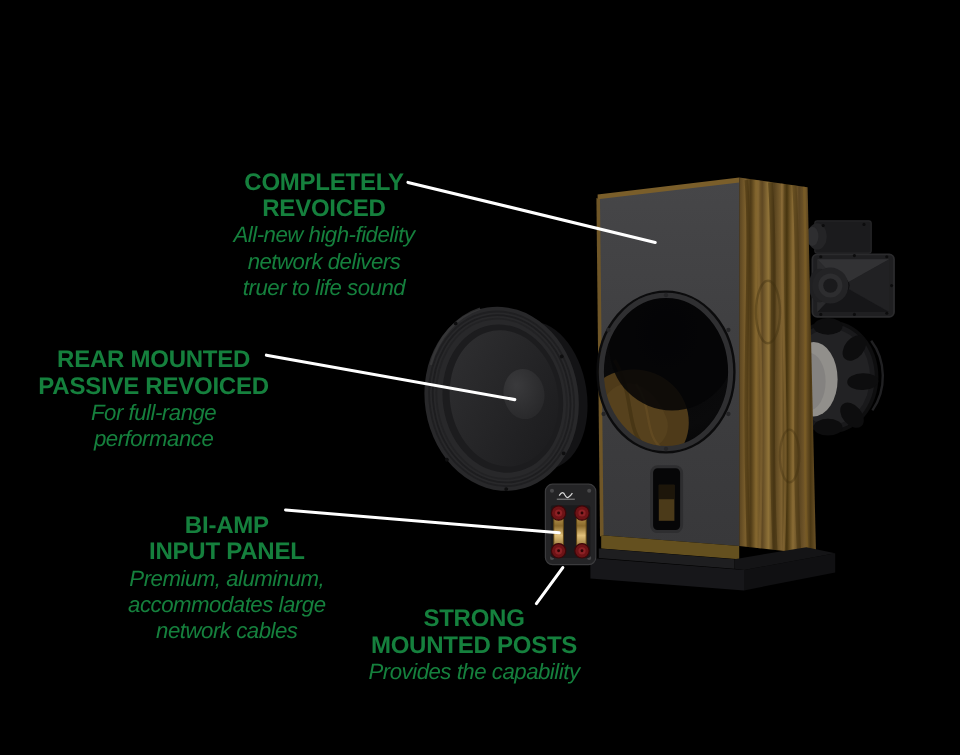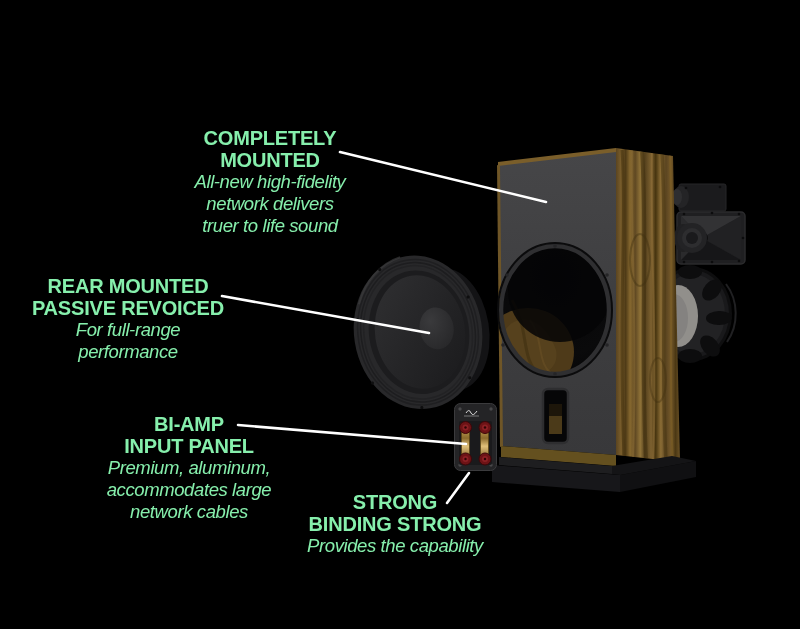--- a/index.html
+++ b/index.html
@@ -1,21 +1,21 @@
 <!DOCTYPE html>
 <html><head>
 <meta charset="utf-8">
 <style>
   html,body{margin:0;padding:0;background:#000;}
   .stage{
     position:relative;width:800px;height:629px;background:#000000;overflow:hidden;
     font-family:"Liberation Sans",sans-serif;
   }
   .stage svg{position:absolute;left:0;top:0;}
-  .callout{position:absolute;color:#86efac;text-align:center;width:240px;}
+  .callout{position:absolute;color:#15803d;text-align:center;width:240px;margin-top:14px;}
   .callout .t{font-weight:700;font-size:20px;line-height:22px;letter-spacing:-0.2px;white-space:nowrap;}
   .callout .b{font-weight:400;font-size:18.5px;line-height:22px;letter-spacing:-0.4px;white-space:nowrap;font-style:italic;}
   #c-revoiced{left:150px;top:127px;}
   #c-radiator{left:8px;top:275px;}
   #c-biamp{left:69px;top:413px;}
   #c-binding{left:275px;top:491px;}
 </style>
 </head>
 <body>
 
@@ -222,21 +222,21 @@
     <g stroke="#ffffff" stroke-width="2.6" stroke-linecap="round">
       <line x1="340" y1="152" x2="546" y2="202"></line>
       <line x1="222" y1="296" x2="429" y2="333"></line>
       <line x1="238" y1="425" x2="466" y2="444"></line>
       <line x1="447" y1="503" x2="469" y2="473"></line>
     </g>
   </svg>
 
   <div class="callout" id="c-revoiced">
     <div class="t">COMPLETELY</div>
-    <div class="t">MOUNTED</div>
+    <div class="t">REVOICED</div>
     <div class="b">All-new high-fidelity</div>
     <div class="b">network delivers</div>
     <div class="b">truer to life sound</div>
   </div>
 
   <div class="callout" id="c-radiator">
     <div class="t">REAR MOUNTED</div>
     <div class="t">PASSIVE REVOICED</div>
     <div class="b">For full-range</div>
     <div class="b">performance</div>
@@ -245,17 +245,17 @@
   <div class="callout" id="c-biamp">
     <div class="t">BI-AMP</div>
     <div class="t">INPUT PANEL</div>
     <div class="b">Premium, aluminum,</div>
     <div class="b">accommodates large</div>
     <div class="b">network cables</div>
   </div>
 
   <div class="callout" id="c-binding">
     <div class="t">STRONG</div>
-    <div class="t">BINDING STRONG</div>
+    <div class="t">MOUNTED POSTS</div>
     <div class="b">Provides the capability</div>
   </div>
 
 </div>
 
 </body></html>

